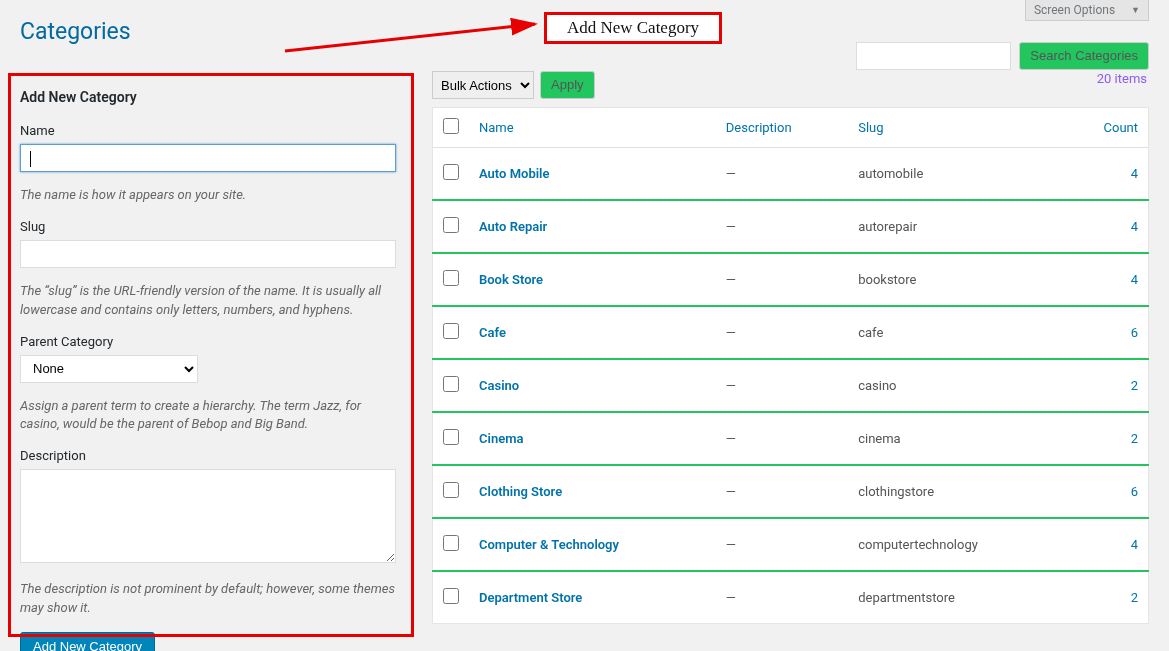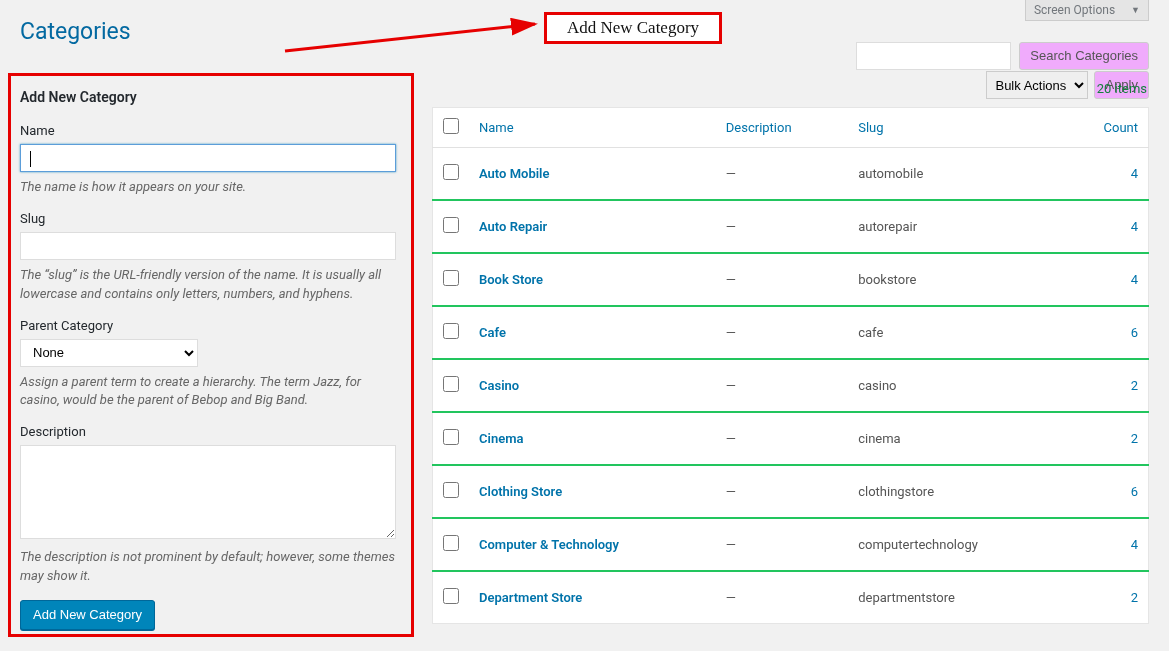--- a/index.html
+++ b/index.html
@@ -59,21 +59,21 @@
     position: absolute;
     right: 20px; top: 42px;
     display: flex; gap: 8px;
   }
   .search-area input[type=search]{
     width: 155px; height: 28px;
     border: 1px solid #ddd; padding: 0 6px;
     background: #fff;
   }
   .btn {
-    background: #f0abfc;
+    background: #22c55e;
     border: 1px solid #ccc;
     color: #555;
     padding: 0 10px;
     height: 28px;
     font-size: 13px;
     cursor: pointer;
     border-radius: 3px;
     line-height: 26px;
   }
 
@@ -123,47 +123,46 @@
   }
   .form-field select { height: 28px; width: 178px; }
   .form-field textarea {
     height: 94px; resize: vertical;
     font-family: inherit;
   }
   .form-field p.desc {
     font-style: italic;
     color: #666;
     font-size: 13px;
-    margin-top: 6px;
+    margin-top: 14px;
     line-height: 1.45;
   }
   .button-primary {
     background: #0085ba;
     border: 1px solid #006799;
     color: #fff;
     padding: 0 12px;
     height: 30px;
     font-size: 13px;
     cursor: pointer;
     border-radius: 3px;
     box-shadow: 0 1px 0 #006799;
   }
 
   
   .col-right { flex: 1; }
   .tablenav {
     display: flex; align-items: center; gap: 6px;
     margin-bottom: 8px;
     position: relative;
-    justify-content: flex-end;
   }
   .tablenav select { height: 28px; border:1px solid #ccc; padding: 0 4px; font-size:13px; }
   .tablenav .count {
-    position: absolute; right: 2px; top: 10px;
-    color: #15803d; font-size: 13px;
+    position: absolute; right: 2px; top: 0;
+    color: #8b5cf6; font-size: 13px;
   }
   table.wp-list {
     width: 100%;
     background: #fff;
     border: 1px solid #e5e5e5;
     border-collapse: collapse;
   }
   table.wp-list thead th {
     text-align: left;
     font-weight: 400;

